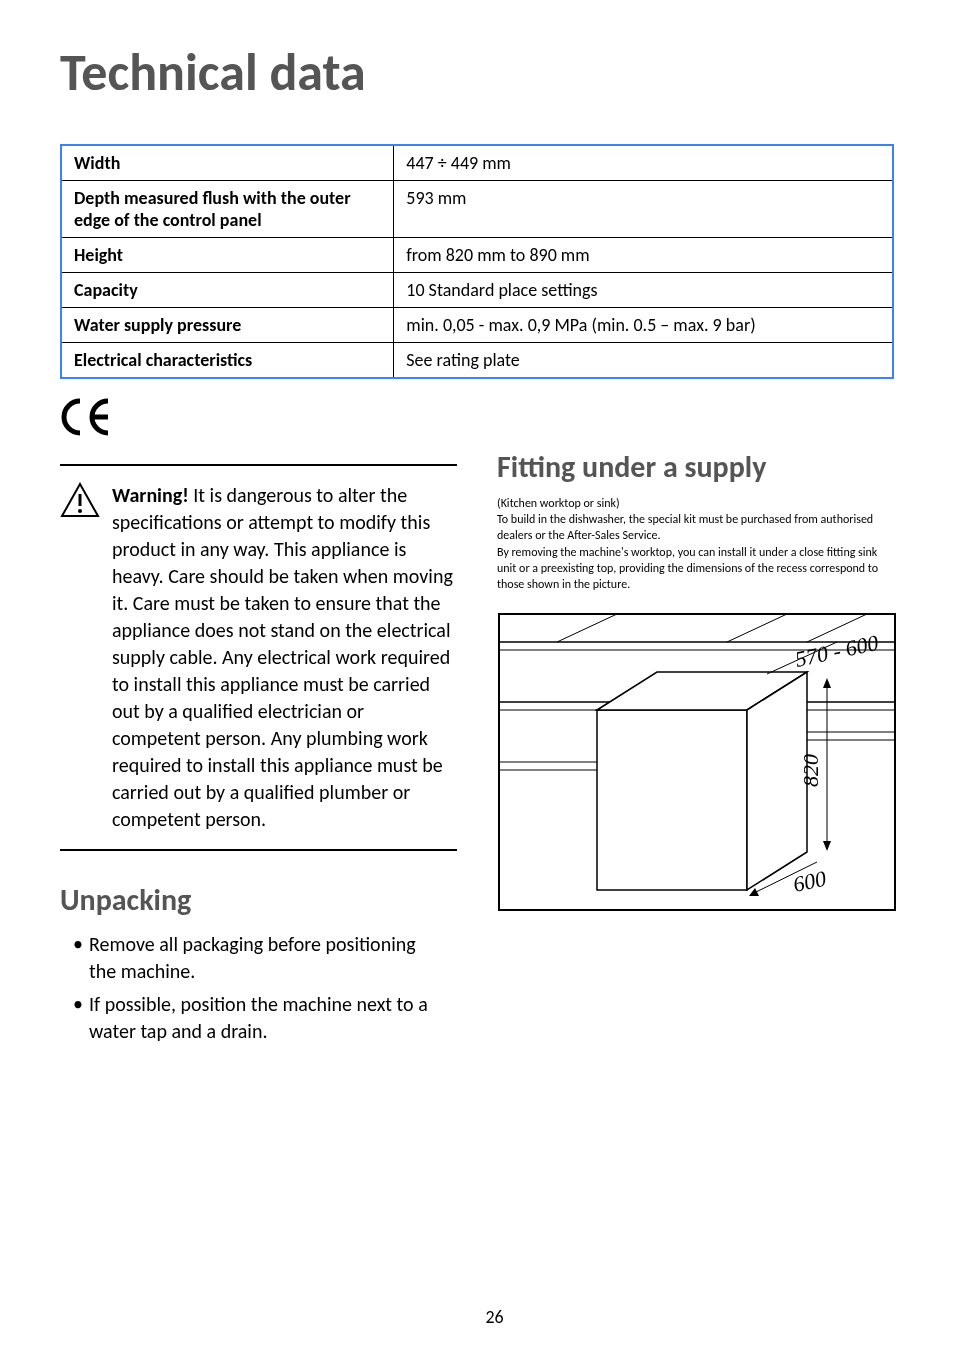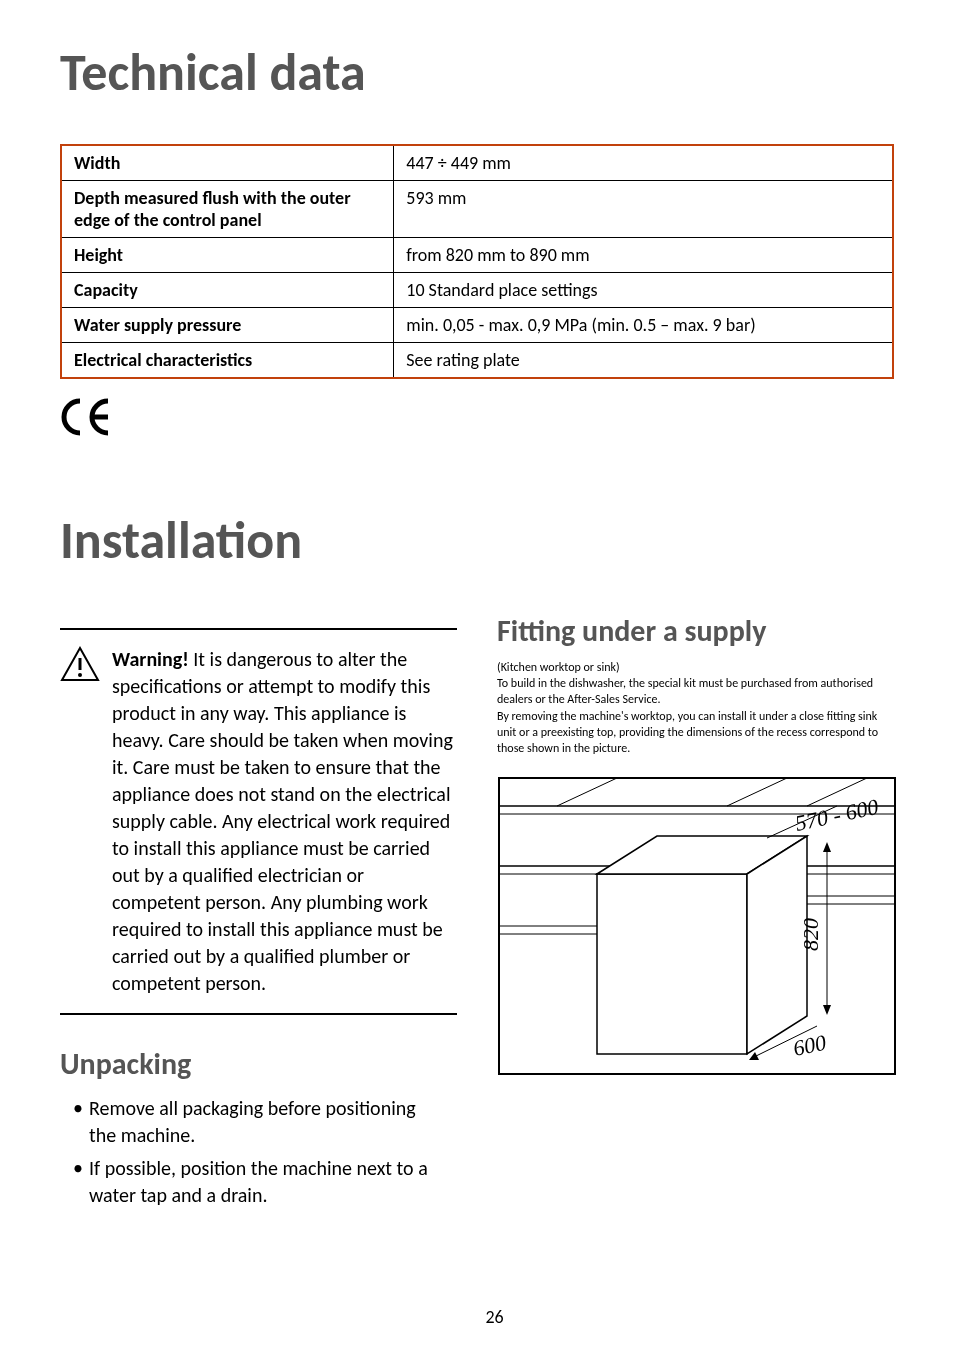--- a/index.html
+++ b/index.html
@@ -23,21 +23,21 @@
     font-weight: bold;
     color: #555;
     margin: 0 0 40px 0;
   }
   h1.install {
     margin-top: 60px;
     margin-bottom: 40px;
   }
   table.spec {
     width: 100%;
-    border: 2px solid #c2410c;
+    border: 2px solid #3b82f6;
     border-collapse: collapse;
     font-size: 18px;
   }
   table.spec td {
     border: 1px solid #000;
     padding: 6px 12px;
     vertical-align: top;
   }
   table.spec td.label {
     font-weight: bold;
@@ -156,21 +156,20 @@
     </table>
 
   <div class="ce">
     <svg width="56" height="40" viewBox="0 0 56 40">
       <path d="M20 4 A16 16 0 1 0 20 36" fill="none" stroke="#000" stroke-width="5"></path>
       <path d="M48 4 A16 16 0 1 0 48 36" fill="none" stroke="#000" stroke-width="5"></path>
       <line x1="34" y1="20" x2="48" y2="20" stroke="#000" stroke-width="5"></line>
     </svg>
   </div>
 
-  <h1 class="install">Installation</h1>
 
   <div class="columns">
 
     <div class="col">
       <hr class="sep">
       <div class="warning-block">
         <div class="warn-icon">
           <svg viewBox="0 0 40 36">
             <polygon points="20,2 38,34 2,34" fill="none" stroke="#000" stroke-width="2"></polygon>
             <line x1="20" y1="12" x2="20" y2="24" stroke="#000" stroke-width="3"></line>

